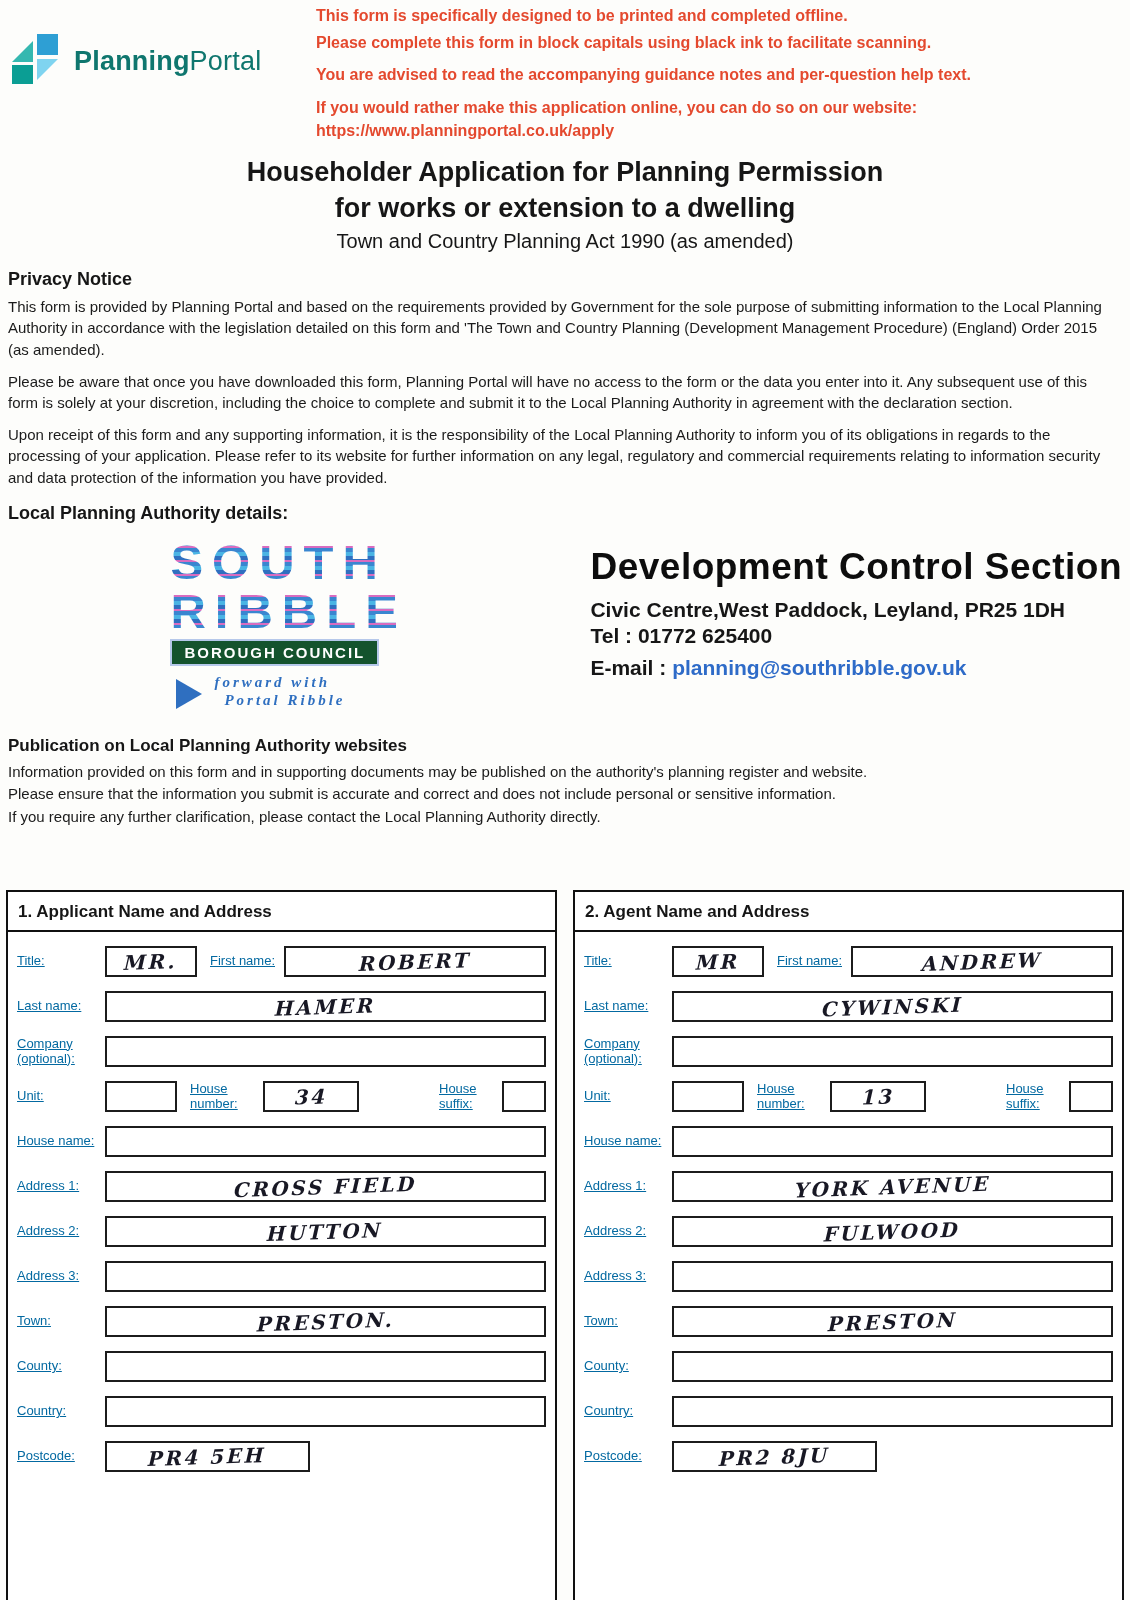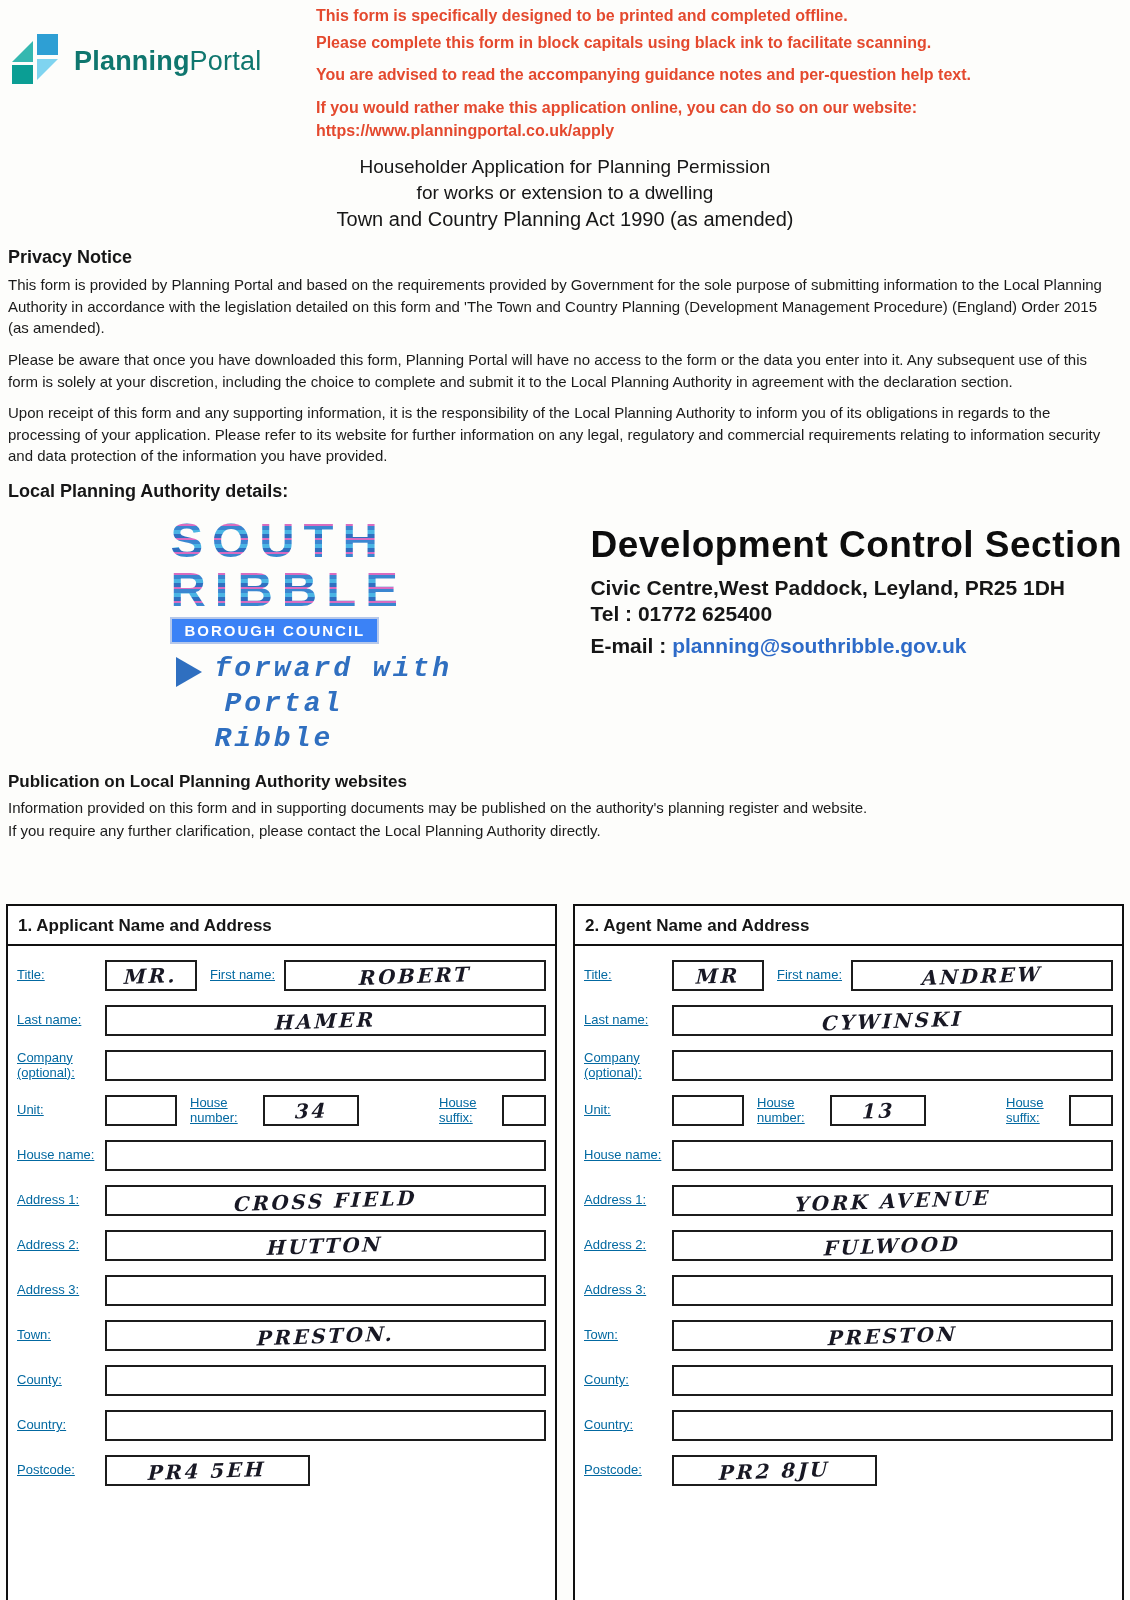--- a/index.html
+++ b/index.html
@@ -18,44 +18,44 @@
   .brand-light{font-weight:400;}
   .notice{margin-left:8px;color:#e4492e;font-weight:700;font-size:16px;line-height:1.3;max-width:800px;}
   .notice p{margin:0 0 6px;}
   .notice p.g1{margin-bottom:11px;}
   .notice p.g2{margin-bottom:13px;}
   .notice p.g3{margin-bottom:2px;}
   .notice a{color:#e4492e;text-decoration:none;font-weight:700;}
 
   
   .title-block{text-align:center;margin-top:6px;}
-  .title-block .t1,.title-block .t2{font-size:19px;font-weight:400;line-height:1.35;}
+  .title-block .t1,.title-block .t2{font-size:27px;font-weight:700;line-height:1.35;}
   .title-block .sub{font-size:20px;font-weight:400;margin-top:3px;}
 
   
   .privacy{margin:16px 10px 0 8px;}
   .sec-heading{font-size:18px;font-weight:700;margin:0 0 6px;}
   .bodytext{font-size:15px;line-height:1.44;margin:0 0 10px;color:#1b1b1b;}
 
   
   .lpa-heading{font-size:18px;font-weight:700;margin:14px 0 0 8px;}
   .lpa-row{display:flex;margin:14px 8px 0;min-height:182px;justify-content:flex-end;}
   .council-logo{flex:none;width:310px;}
   .sr-word{
     font-weight:800;font-size:49px;line-height:1.0;letter-spacing:9px;
     background:repeating-linear-gradient(180deg,#4ab4e4 0 4px,#2f6fc0 4px 8px,#d86cc0 8px 10px,#3a86d0 10px 14px);
     -webkit-background-clip:text;background-clip:text;color:transparent;
   }
-  .sr-banner{display:inline-block;margin-top:3px;padding:3px 12px;background:#3b82f6;border:2px solid #b6c8ea;
+  .sr-banner{display:inline-block;margin-top:3px;padding:3px 12px;background:#14532d;border:2px solid #b6c8ea;
     color:#fff;font-weight:700;font-size:15px;letter-spacing:2px;}
   .sr-tagline{display:flex;margin-top:7px;}
   .sr-play{width:0;height:0;border-top:15px solid transparent;border-bottom:15px solid transparent;
     border-left:26px solid #2f6fc0;margin:6px 12px 0 6px;flex:none;}
-  .sr-tagtext{font-family:Liberation Mono, monospace;font-style:italic;font-weight:700;
-    color:#2f6fc0;font-size:28px;letter-spacing:3px;line-height:1.25;}
+  .sr-tagtext{font-family:Liberation Serif, serif;font-style:italic;font-weight:700;
+    color:#2f6fc0;font-size:15px;letter-spacing:3px;line-height:1.25;}
   .sr-tagtext .l2{margin-left:10px;}
   .office{margin-left:110px;padding-top:8px;}
   .office-title{font-size:37px;font-weight:800;letter-spacing:.5px;color:#0d0d0d;}
   .office-address{font-size:21px;font-weight:700;margin-top:10px;}
   .office-tel{font-size:21px;font-weight:700;margin-top:2px;}
   .office-email{font-size:21px;font-weight:700;margin-top:8px;}
   .office-email a{color:#2e6bc8;text-decoration:none;font-weight:700;}
 
   
   .publication{margin:16px 10px 0 8px;}
@@ -139,20 +139,21 @@
       <div class="office-title">Development Control Section</div>
       <div class="office-address">Civic Centre,West Paddock, Leyland, PR25 1DH</div>
       <div class="office-tel">Tel : 01772 625400</div>
       <div class="office-email"><span>E-mail :</span> <a href="#">planning@southribble.gov.uk</a></div>
     </div>
   </div>
 
   <section class="publication">
     <h2 class="pub-heading">Publication on Local Planning Authority websites</h2>
     <p class="line">Information provided on this form and in supporting documents may be published on the authority's planning register and website.</p>
+    <p class="line">Please ensure that the information you submit is accurate and correct and does not include personal or sensitive information.</p>
     <p class="line">If you require any further clarification, please contact the Local Planning Authority directly.</p>
   </section>
 
   <div class="forms">
 
     <section class="fsection">
       <h3 class="fheading">1.  Applicant Name and Address</h3>
 
       <div class="frow">
         <span class="flabel">Title:</span>

